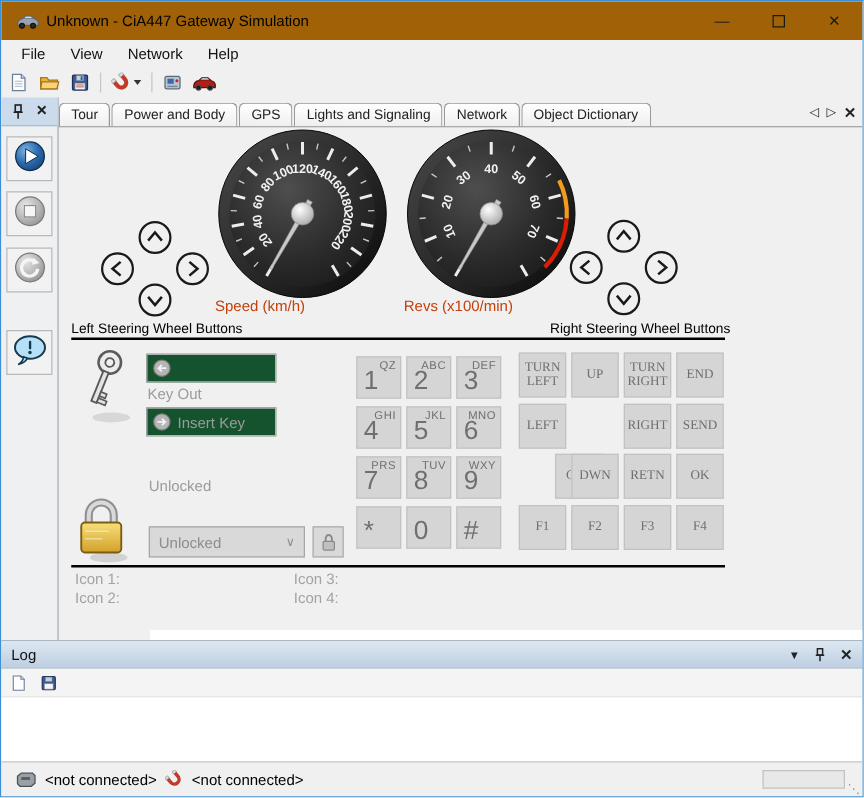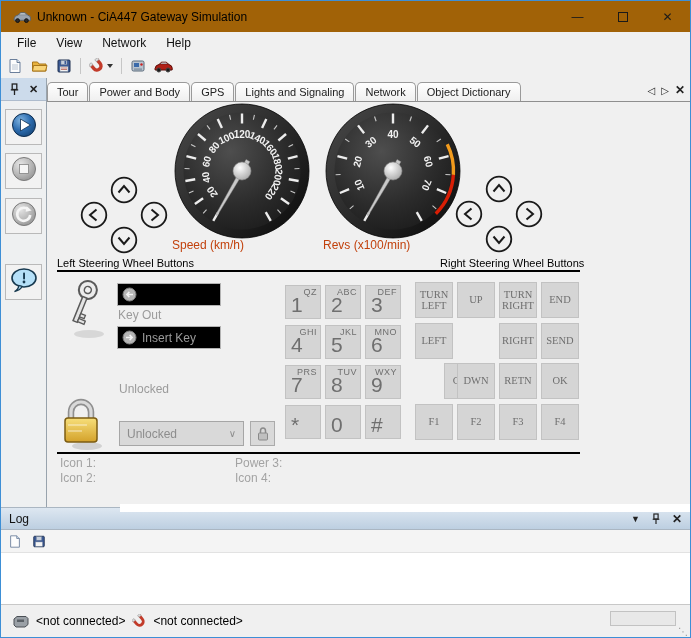--- a/index.html
+++ b/index.html
@@ -38,21 +38,21 @@
   .tab.active { font-weight:bold; font-size:11.5px; height:23px; line-height:22px; background:#fff; margin-bottom:-1px; position:relative; z-index:2; }
   .tab-nav { margin-left:auto; display:flex; align-items:center; gap:6px; padding-bottom:5px; font-size:10px; color:#222; }
   .tn-close { font-weight:bold; font-size:12px; line-height:1; }
 
   .dashboard { flex:1; position:relative; background:#f0f0f0; overflow:visible; }
   .gauge-label { position:absolute; width:140px; text-align:left; font-size:12px; color:#c2410c; }
   .cluster-label { position:absolute; font-size:11px; color:#000; white-space:nowrap; }
   .sep { position:absolute; left:10px; width:523px; height:2px; background:#000; }
   .cross-btn { position:absolute; width:28px; height:28px; }
   .panel-label { position:absolute; font-size:12px; color:#9b9b9b; white-space:nowrap;text-align:center; }
-  .gray-btn { position:absolute; background:#000000; border:1px solid #b3b3b3; display:flex; align-items:center; padding-left:4px; gap:5px; }
+  .gray-btn { position:absolute; background:#14532d; border:1px solid #b3b3b3; display:flex; align-items:center; padding-left:4px; gap:5px; }
   .gray-btn .btxt { font-size:12px; color:#9b9b9b; }
   .combo { position:absolute; background:#d9d9d9; border:1px solid #a6a6a6; display:flex; align-items:center; justify-content:space-between; padding:0 7px; font-size:12px; color:#8d8d8d; }
   .combo .chev { font-size:10px; color:#8d8d8d; }
   .sq-btn { position:absolute; background:#d9d9d9; border:1px solid #ababab; display:flex; align-items:center; justify-content:center; }
   .pad-key { position:absolute; width:36px; height:34px; background:#d5d5d5; border:1px solid #c2c2c2; }
   .pad-key .digit { position:absolute; left:5px; bottom:0px; font-size:21px; color:#6f6f6f; line-height:1.25; }
   .pad-key .letters { position:absolute; right:3px; top:1px; font-size:9px; color:#6f6f6f; letter-spacing:.5px; }
   .func-key { position:absolute; width:38px; height:36px; background:#d5d5d5; border:1px solid #c2c2c2;
               display:flex; align-items:center; justify-content:center; text-align:center; font-size:10.5px; color:#6f6f6f;
               white-space:pre-line; line-height:1.08;font-family:Liberation Serif, serif; }
@@ -61,21 +61,21 @@
 
   
   .logpanel { height:97px; display:flex; flex-direction:column; flex:0 0 auto; border-top:1px solid #aab6c2;justify-content:center; }
   .log-title { height:22px; background:linear-gradient(#dde7f1,#bdcfe1); display:flex; align-items:center; padding:0 8px; font-size:12px; color:#111; border-bottom:1px solid #aab6c2; flex:0 0 auto; }
   .log-title-btns { margin-left:auto; display:flex; gap:11px; align-items:center; font-size:9px; color:#222; }
   .log-close { font-weight:bold; font-size:12px; }
   .log-toolbar { height:23px; background:#f4f4f4; display:flex; align-items:center; padding-left:4px; gap:4px; border-bottom:1px solid #e2e2e2; flex:0 0 auto; }
   .log-content { flex:1; background:#fff; }
 
   
-  .statusbar { height:33px; background:#f0f0f0; border-top:1px solid #c8c8c8; display:flex; align-items:center; padding:0 4px; position:relative; flex:0 0 auto; }
+  .statusbar { height:28px; background:#f0f0f0; border-top:1px solid #c8c8c8; display:flex; align-items:center; padding:0 4px; position:relative; flex:0 0 auto; }
   .status-item { display:flex; align-items:center; gap:6px; font-size:12px; color:#000; margin-left:7px; }
   .status-progress { position:absolute; right:14px; top:6px; width:66px; height:15px; background:#e8e8e8; border:1px solid #c2c2c2; }
   .grip { position:absolute; right:2px; bottom:0px; font-size:10px; color:#9a9a9a; }
 </style>
 </head>
 <body>
 
 <div class="window">
 
   <div class="titlebar">
@@ -472,21 +472,21 @@
             <div class="func-key" style="left: 368px; top: 302px;">F1</div>
             <div class="func-key" style="left: 410px; top: 302px;">F2</div>
             <div class="func-key" style="left: 452px; top: 302px;">F3</div>
             <div class="func-key" style="left: 494px; top: 302px;">F4</div>
           </div>
 
         <div class="sep" style="top:350px;"></div>
 
         <div class="icon-label" style="left:13px;top:354px;">Icon 1:</div>
         <div class="icon-label" style="left:13px;top:369px;">Icon 2:</div>
-        <div class="icon-label" style="left:188px;top:354px;">Power 3:</div>
+        <div class="icon-label" style="left:188px;top:354px;">Icon 3:</div>
         <div class="icon-label" style="left:188px;top:369px;">Icon 4:</div>
 
         <div class="bottom-strip"></div>
       <div class="cross-btn" style="left: 63px; top: 74px;"><svg width="28" height="28" viewBox="0 0 28 28">
               <circle cx="14" cy="14" r="12.3" fill="none" stroke="#1a1a1a" stroke-width="1.8"></circle>
               <g transform="rotate(0 14 14)">
                 <path d="M8.5 16.5 L14 10 L19.5 16.5" stroke="#1a1a1a" stroke-width="2" fill="none"></path>
               </g>
             </svg></div>
           <div class="cross-btn" style="left: 33px; top: 99px;"><svg width="28" height="28" viewBox="0 0 28 28">

